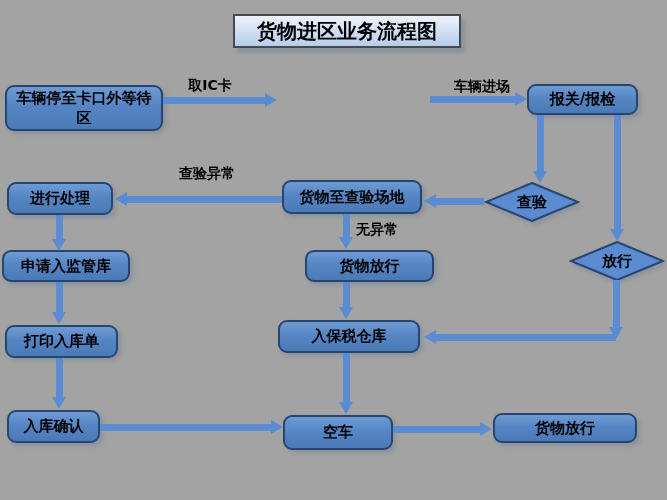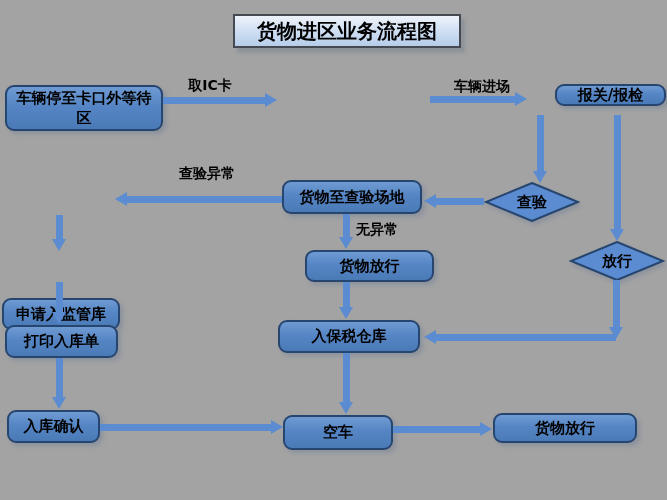--- a/index.html
+++ b/index.html
@@ -43,24 +43,25 @@
   .head-d { position:absolute; width:0; height:0; border-left:7px solid transparent; border-right:7px solid transparent; border-top:12px solid #5b8bd0; }
 </style>
 </head>
 <body>
 
 <div class="canvas">
 
   <div class="title-box">货物进区业务流程图</div>
 
   <div class="node" style="left:5px;top:85px;width:158px;height:46px;">车辆停至卡口外等待区</div>
-  <div class="node" style="left:527px;top:84px;width:111px;height:22px;margin-left:28px;">报关/报检</div>
+  <div class="node" style="left:527px;top:84px;width:111px;height:31px;">报关/报检</div>
+  <div class="node" style="left:7px;top:182px;width:106px;height:33px;">进行处理</div>
   <div class="node" style="left:282px;top:180px;width:140px;height:34px;">货物至查验场地</div>
   <div class="node" style="left:293px;top:250px;width:129px;height:32px;margin-left:12px;">货物放行</div>
-  <div class="node" style="left:2px;top:250px;width:118px;height:32px;margin-top:48px;">申请入监管库</div>
+  <div class="node" style="left:2px;top:250px;width:128px;height:32px;">申请入监管库</div>
   <div class="node" style="left:5px;top:325px;width:113px;height:33px;">打印入库单</div>
   <div class="node" style="left:7px;top:410px;width:93px;height:33px;">入库确认</div>
   <div class="node" style="left:278px;top:320px;width:142px;height:33px;">入保税仓库</div>
   <div class="node" style="left:283px;top:415px;width:110px;height:35px;">空车</div>
   <div class="node" style="left:493px;top:413px;width:144px;height:30px;">货物放行</div>
 
   <div class="diamond" style="left:484px;top:182px;width:96px;height:40px;">
     <svg width="96" height="40" viewBox="0 0 96 40">
       <polygon points="48,1 94,20 48,39 2,20" fill="#5b8bd0" stroke="#26456f" stroke-width="2"></polygon>
     </svg>

